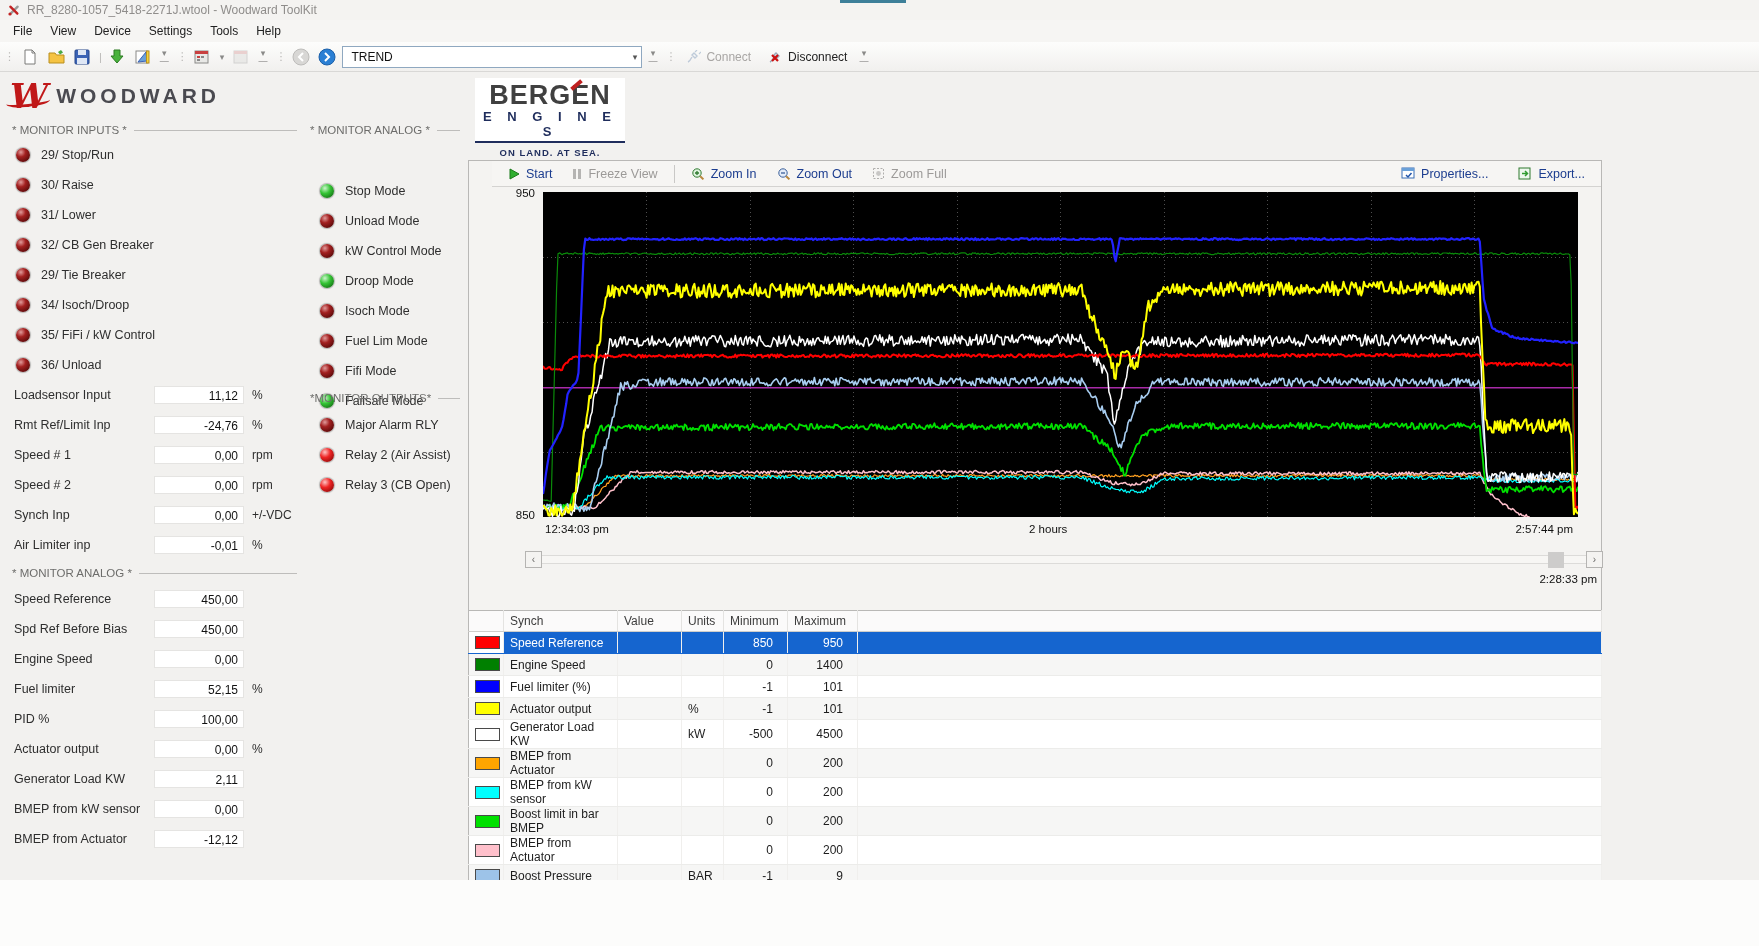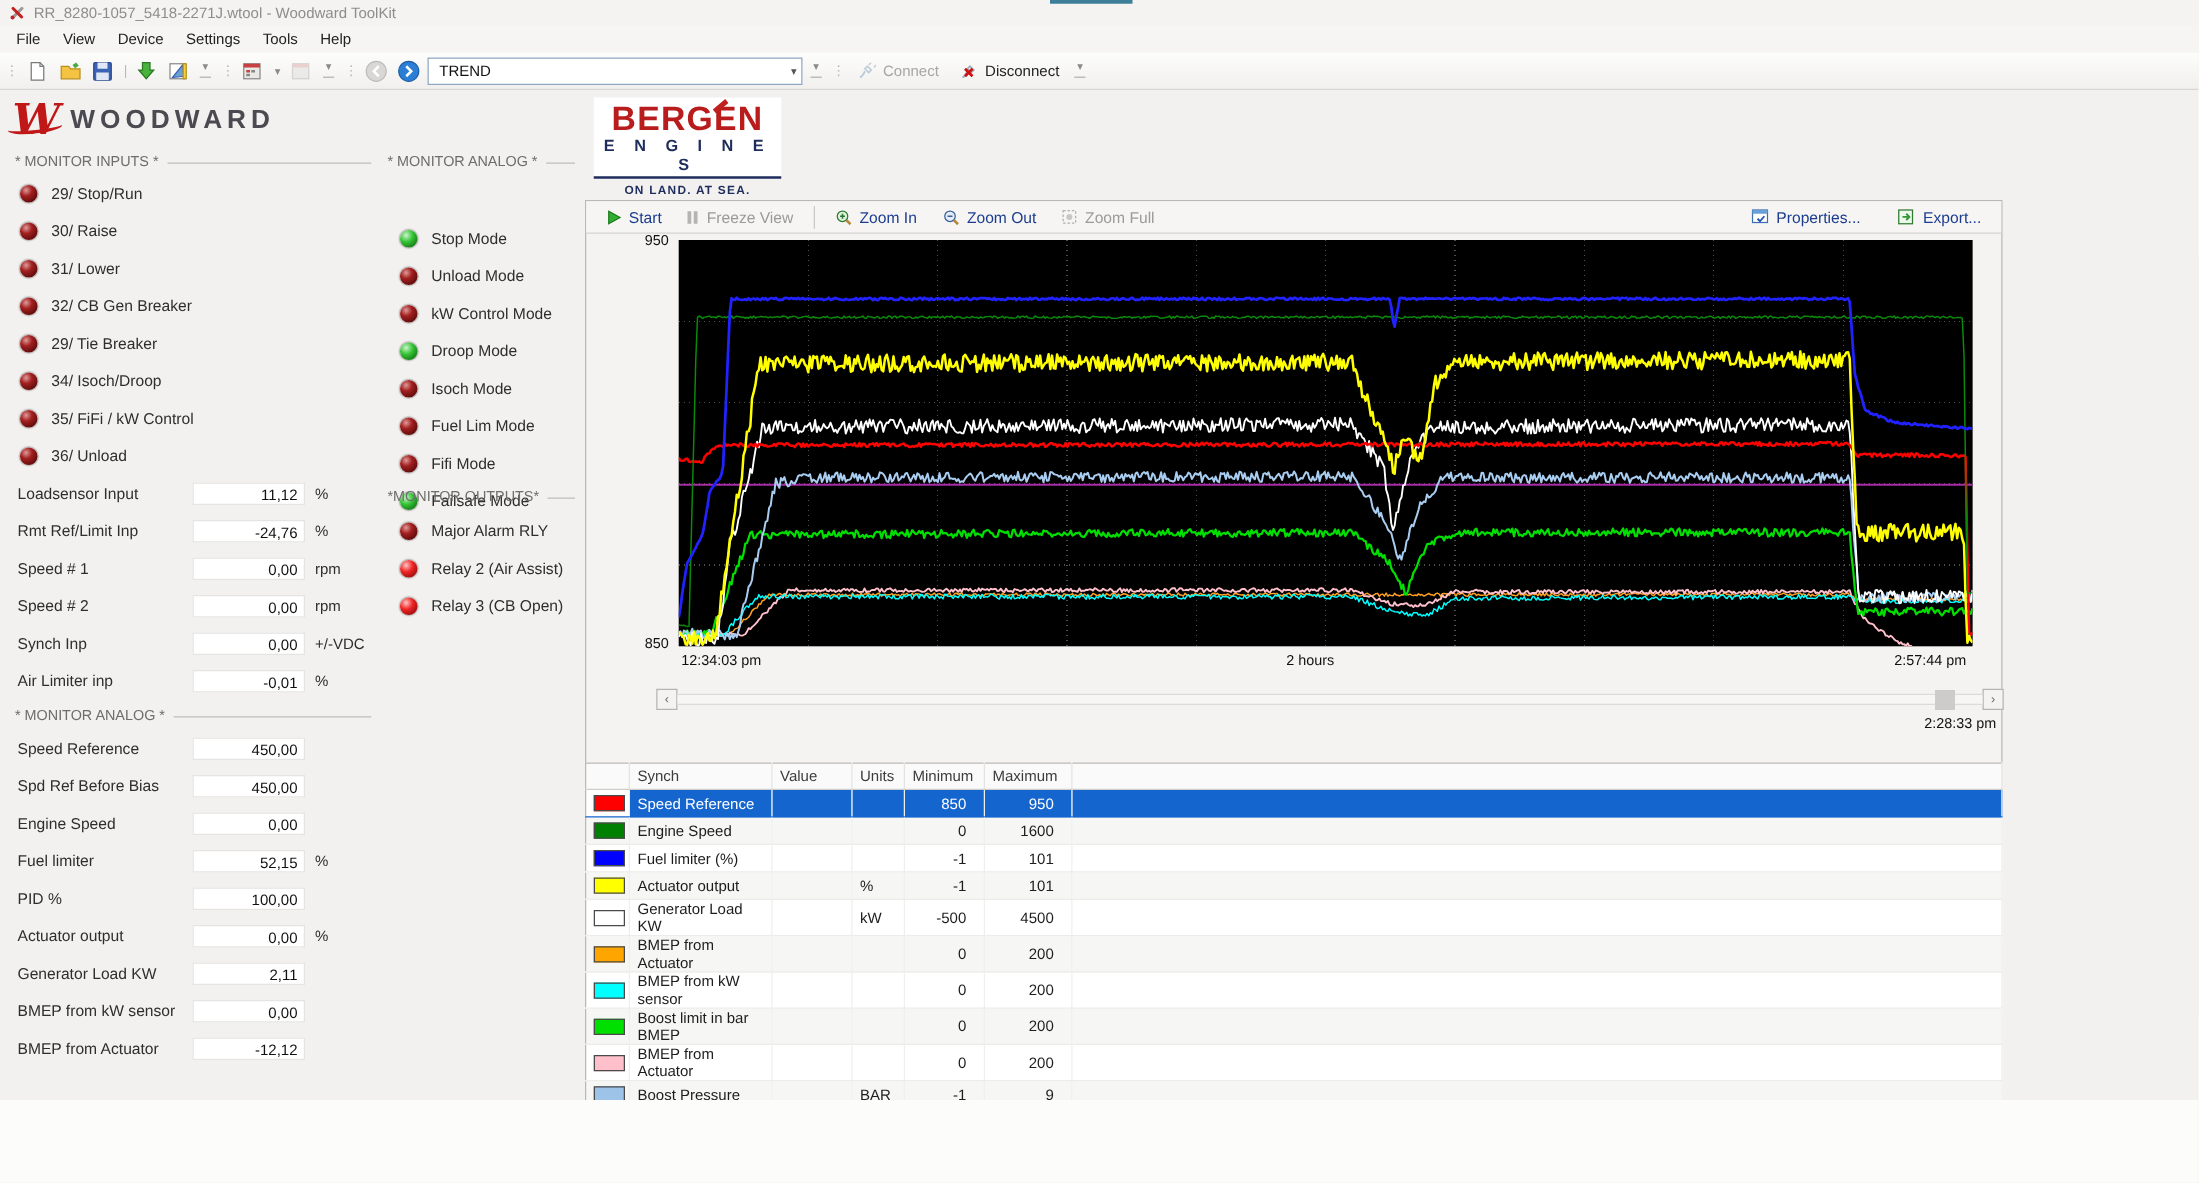--- a/index.html
+++ b/index.html
@@ -48,27 +48,27 @@
 
   
   #wlogo { position:absolute; left:10px; top:6px; width:230px; height:36px; display:flex; align-items:center; gap:8px; }
   #wlogo .wmark { font-family:"DejaVu Serif", serif; font-style:italic; font-weight:bold; font-size:34px; color:#c01818; line-height:30px; position:relative; }
   #wlogo .wmark .swoosh { position:absolute; left:-4px; bottom:4px; width:44px; height:10px; border-bottom:3px solid #c01818; border-radius:50%; transform:rotate(-6deg); }
   #wlogo .wtext { font-size:21px; font-weight:bold; letter-spacing:4px; color:#4a4a50; }
 
   
   #bergen { position:absolute; left:475px; top:6px; width:150px; text-align:center; }
   #bergen .bbox { background:#fff; padding:4px 6px 2px 6px; border-bottom:2px solid #1f2d5c; }
-  #bergen .b1 { font-size:27px; font-weight:bold; color:#b91c1c; letter-spacing:1px; line-height:26px; position:relative; }
+  #bergen .b1 { font-size:27px; font-weight:bold; color:#404040; letter-spacing:1px; line-height:26px; position:relative; }
   #bergen .b1 .gmark { position:absolute; right:36px; top:1px; width:13px; height:4px; background:#c02020; transform:rotate(-40deg); }
   #bergen .b2 { font-size:13px; font-weight:bold; color:#1f2d5c; letter-spacing:6px; margin-top:1px; }
   #bergen .b3 { font-size:9.5px; font-weight:bold; color:#1f2d5c; letter-spacing:1px; margin-top:4px; }
 
   
-  #trendpanel { position:absolute; left:468px; top:88px; width:1134px; height:480px; border:1px solid #b9b8b6; background:#f4f3f1; }
+  #trendpanel { position:absolute; left:468px; top:88px; width:1134px; height:480px; border:1px solid #b9b8b6; background:#f4f3f1;padding-left:23px; }
   #trend-tbar { height:26px; border-bottom:1px solid #d4d3d1; display:flex; align-items:center; padding:0 8px; gap:4px; background:#f6f5f3; }
   .trbtn { display:flex; align-items:center; gap:6px; padding:2px 8px; font-size:12.5px; }
   .trbtn.blue { color:#1c3d8f; }
   .trbtn.gray { color:#9c9a98; }
   .trsep { width:1px; height:18px; background:#c9c8c6; margin:0 4px; }
   #trend-right { margin-left:auto; display:flex; align-items:center; gap:14px; }
 
   #plotwrap { position:absolute; left:74px; top:31px; width:1035px; height:325px; background:#000; }
   .ylab { position:absolute; width:32px; text-align:right; color:#111; font-size:11.5px; }
   .xlab { position:absolute; color:#111; font-size:11.5px; top:362px; }
@@ -543,21 +543,21 @@
             <td></td>
           </tr>
           <tr class="alt">
             <td class="swatch-cell">
               <span class="swatch" style="background: rgb(0, 128, 0); display: block;"></span>
             </td>
             <td>Engine Speed</td>
             <td></td>
             <td></td>
             <td class="num">0</td>
-            <td class="num">1600</td>
+            <td class="num">1400</td>
             <td></td>
           </tr>
           <tr>
             <td class="swatch-cell">
               <span class="swatch" style="background: rgb(0, 0, 255); display: block;"></span>
             </td>
             <td>Fuel limiter (%)</td>
             <td></td>
             <td></td>
             <td class="num">-1</td>

